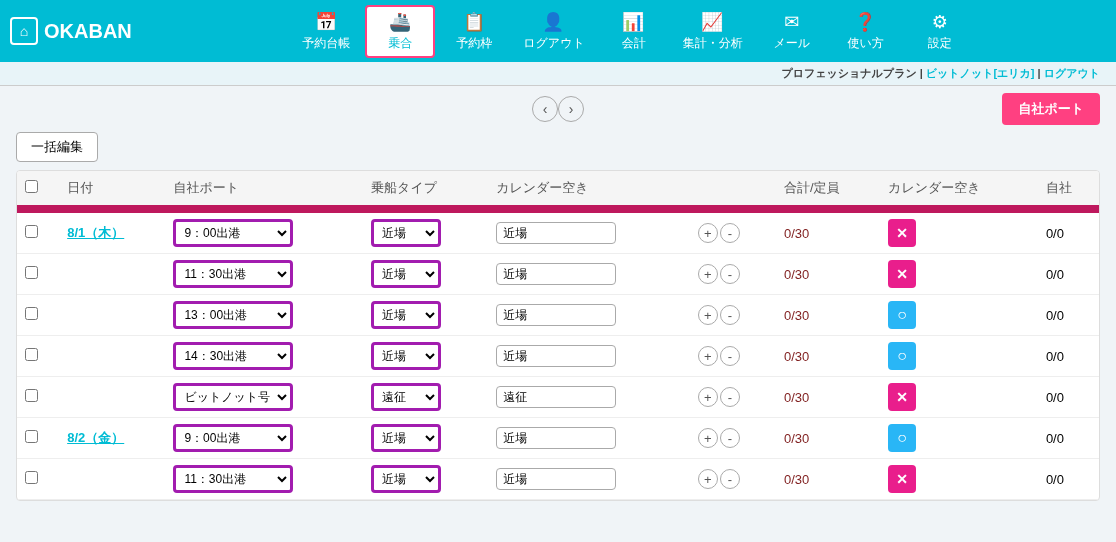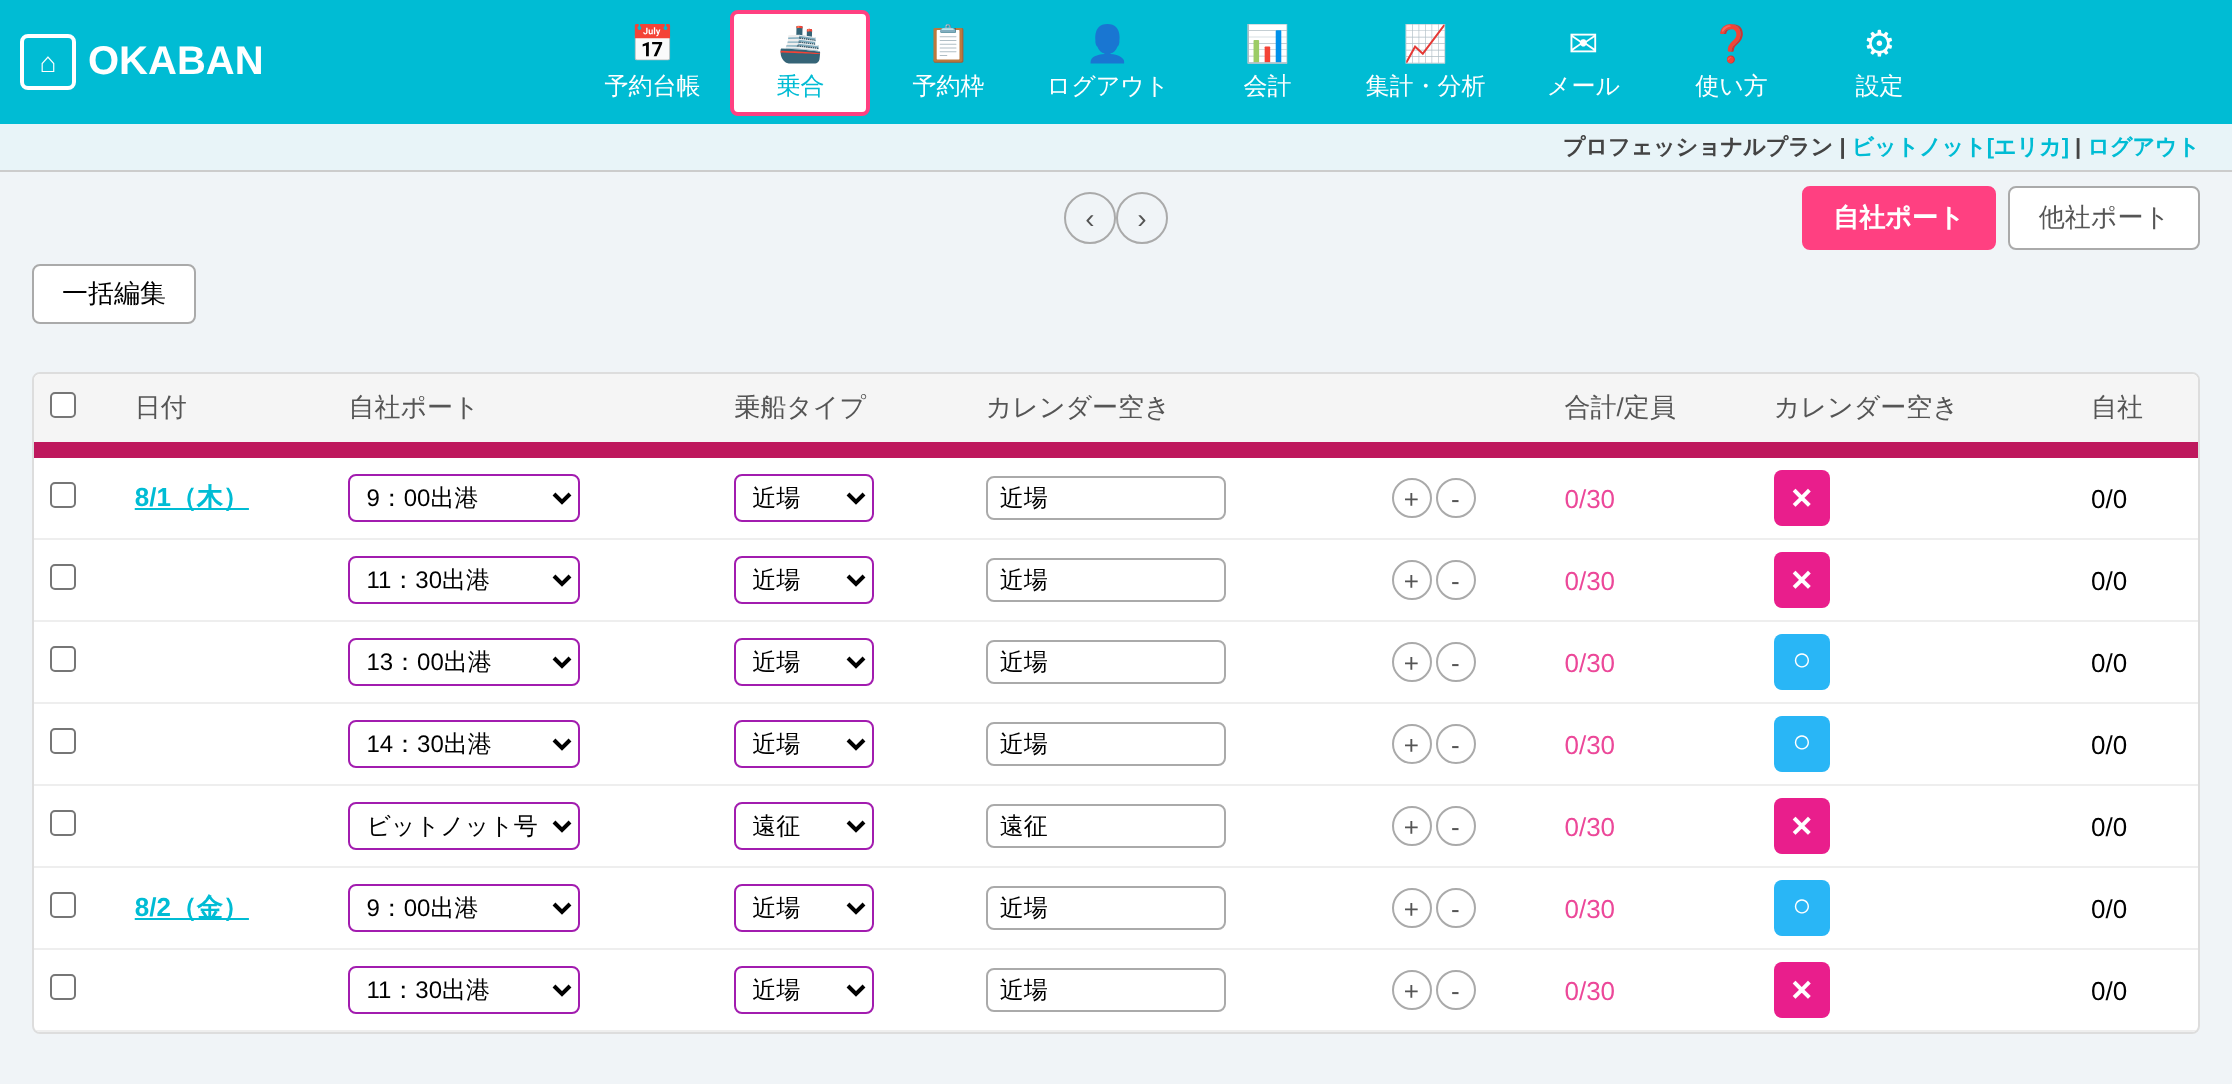--- a/index.html
+++ b/index.html
@@ -116,21 +116,21 @@
       padding: 5px 14px;
       font-size: 13px;
       cursor: pointer;
     }
 
     
     .toolbar {
       display: flex;
       justify-content: space-between;
       align-items: flex-start;
-      margin-bottom: 24px;
+      margin-bottom: 8px;
     }
     .btn-bulk-edit {
       background: white;
       border: 1px solid #aaa;
       border-radius: 4px;
       padding: 5px 14px;
       font-size: 13px;
       cursor: pointer;
     }
     .btn-save {
@@ -174,21 +174,21 @@
       padding: 6px 8px;
       vertical-align: middle;
     }
     .date-link {
       color: #00bcd4;
       text-decoration: underline;
       cursor: pointer;
       font-weight: bold;
     }
     .select-field {
-      border: 1px solid #a21caf;
+      border: 3px solid #a21caf;
       border-radius: 4px;
       padding: 3px 4px;
       font-size: 12px;
       background: white;
       cursor: pointer;
       min-width: 90px;
     }
     .select-small {
       min-width: 70px;
     }
@@ -229,21 +229,21 @@
     .status-o {
       background: #29b6f6;
       color: white;
       border: none;
       border-radius: 4px;
       width: 28px; height: 28px;
       font-size: 16px;
       cursor: pointer;
       display: flex; align-items: center; justify-content: center;
     }
-    .cell-ratio { color: #ec4899; }
+    .cell-ratio { color: #7f1d1d; }
     input[type="checkbox"] { cursor: pointer; }
     .cal-display-cell {
       display: flex;
       align-items: center;
     }
   </style>
 </head>
 <body>
 
 <div class="header">
@@ -297,21 +297,20 @@
   | <a>ログアウト</a>
 </div>
 
 <div class="content">
 
   <div class="month-nav">
     <button class="month-btn">‹</button>
     <button class="month-btn">›</button>
     <div class="port-buttons">
       <button class="btn-self-port">自社ポート</button>
-      <button class="btn-other-port">他社ポート</button>
     </div>
   </div>
 
   <div class="toolbar">
     <button class="btn-bulk-edit">一括編集</button>
   </div>
 
   <div class="table-container">
     <table>
       <thead>

